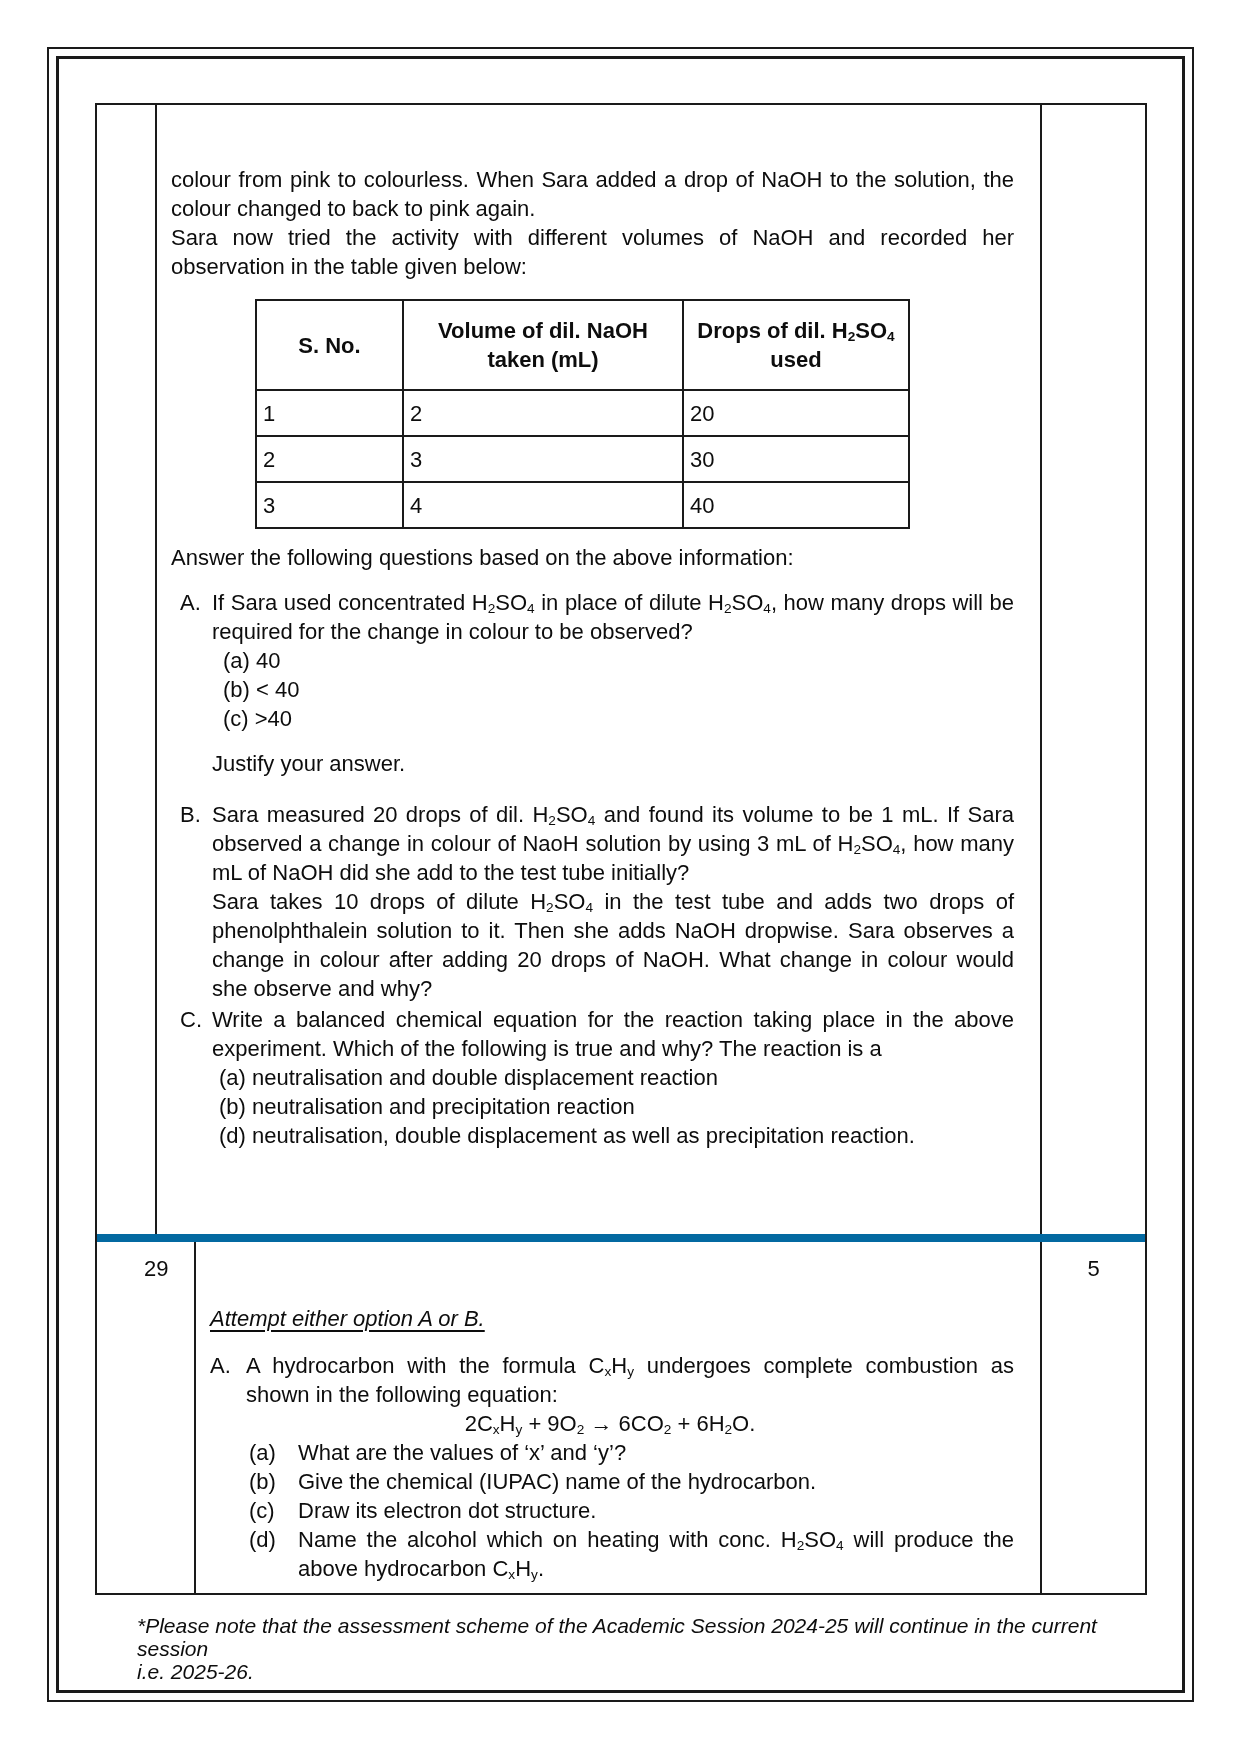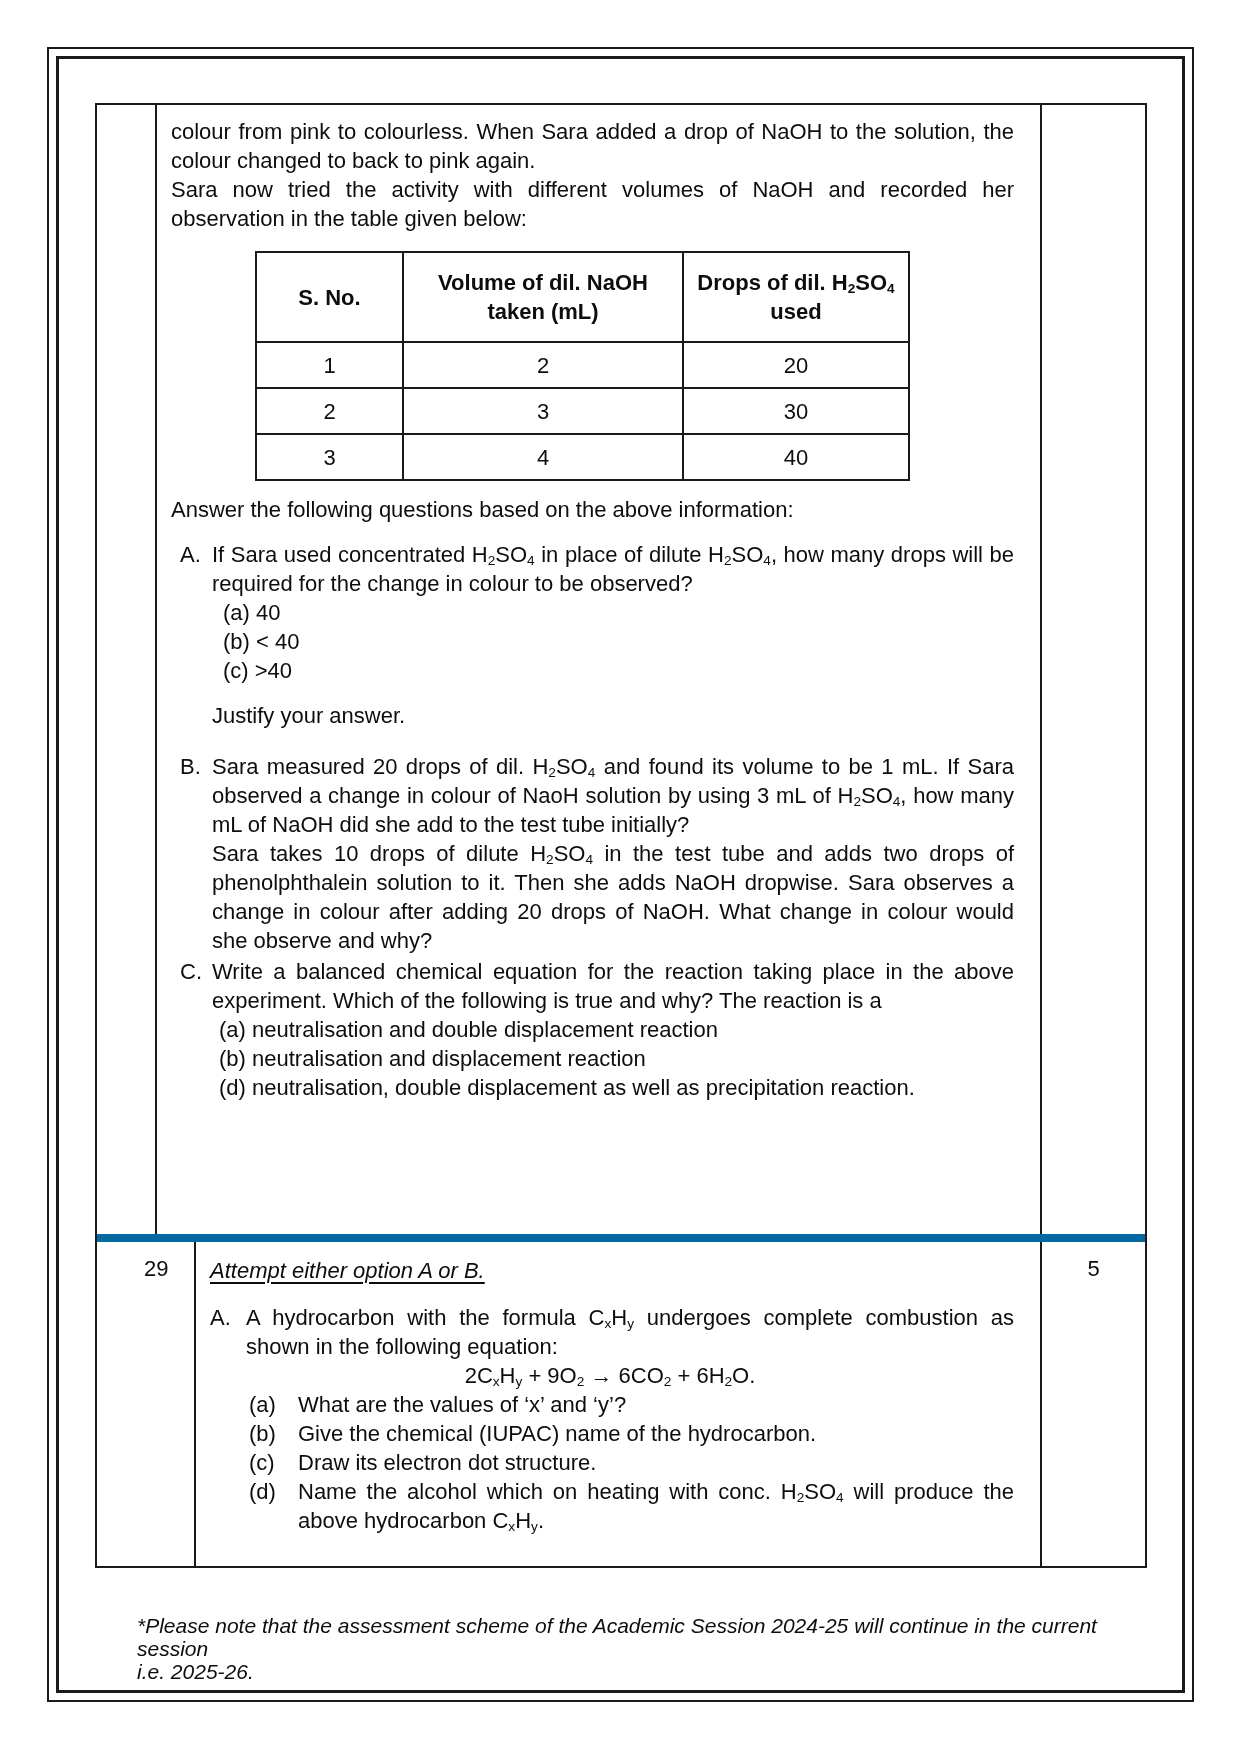--- a/index.html
+++ b/index.html
@@ -19,26 +19,26 @@
   .qtable{
     position:absolute;left:95px;top:103px;width:1052px;
     border:2px solid #1a1a1a;box-sizing:border-box;
     font-size:22px;line-height:29px;
   }
   .qrow{display:flex;box-sizing:border-box;}
   .qrow + .qrow{border-top:8px solid #0369a1;padding-left:39px;}
   .qrow-28{min-height:1129px;}
   .qrow-29{min-height:332px;}
   .cnum{flex:0 0 60px;border-right:2px solid #1a1a1a;padding:12px 2px 0 8px;box-sizing:border-box;}
-  .cmain{flex:1;padding:12px 26px 10px 14px;box-sizing:border-box;min-width:0;}
+  .cmain{flex:1;padding:12px 26px 10px 14px;box-sizing:border-box;min-width:0;margin-top:48px;}
   .cmarks{flex:0 0 105px;border-left:2px solid #1a1a1a;padding-top:12px;text-align:center;box-sizing:border-box;}
   .jp{text-align:justify;}
   sub{font-size:0.62em;line-height:0;position:relative;top:0.22em;vertical-align:baseline;}
 
-  table.dtable{border-collapse:collapse;margin:18px 0 14px 84px;text-align:center;}
+  table.dtable{border-collapse:collapse;margin:18px 0 14px 84px;}
   .dtable th,.dtable td{border:2px solid #1a1a1a;padding:0 6px;box-sizing:border-box;}
   .dtable th{font-weight:bold;height:90px;vertical-align:middle;}
   .dtable td{height:46px;vertical-align:middle;}
   .col-sno{width:147px;}
   .col-vol{width:280px;}
   .col-drops{width:226px;}
 
   .answer-intro{margin:14px 0 16px;}
   .qitem{display:flex;margin-top:8px;}
   .qitem-label{flex:0 0 41px;padding-left:9px;box-sizing:border-box;}
@@ -123,21 +123,21 @@
           <div class="jp">Sara measured 20 drops of dil. H<sub>2</sub>SO<sub>4</sub> and found its volume to be 1 mL. If Sara observed a change in colour of NaoH solution by using 3 mL of H<sub>2</sub>SO<sub>4</sub>, how many mL of NaOH did she add to the test tube initially?</div>
           <div class="jp">Sara takes 10 drops of dilute H<sub>2</sub>SO<sub>4</sub> in the test tube and adds two drops of phenolphthalein solution to it. Then she adds NaOH dropwise. Sara observes a change in colour after adding 20 drops of NaOH. What change in colour would she observe and why?</div>
         </div>
       </div>
 
       <div class="qitem" style="margin-top:2px;">
         <div class="qitem-label">C.</div>
         <div class="qitem-body">
           <div class="jp">Write a balanced chemical equation for the reaction taking place in the above experiment. Which of the following is true and why? The reaction is a</div>
           <div class="optC">(a) neutralisation and double displacement reaction</div>
-          <div class="optC">(b) neutralisation and displacement reaction</div>
+          <div class="optC">(b) neutralisation and precipitation reaction</div>
           <div class="optC">(d) neutralisation, double displacement as well as precipitation reaction.</div>
         </div>
       </div>
 
     </div>
     <div class="cmarks"></div>
   </div>
 
   <div class="qrow qrow-29">
     <div class="cnum">29</div>

